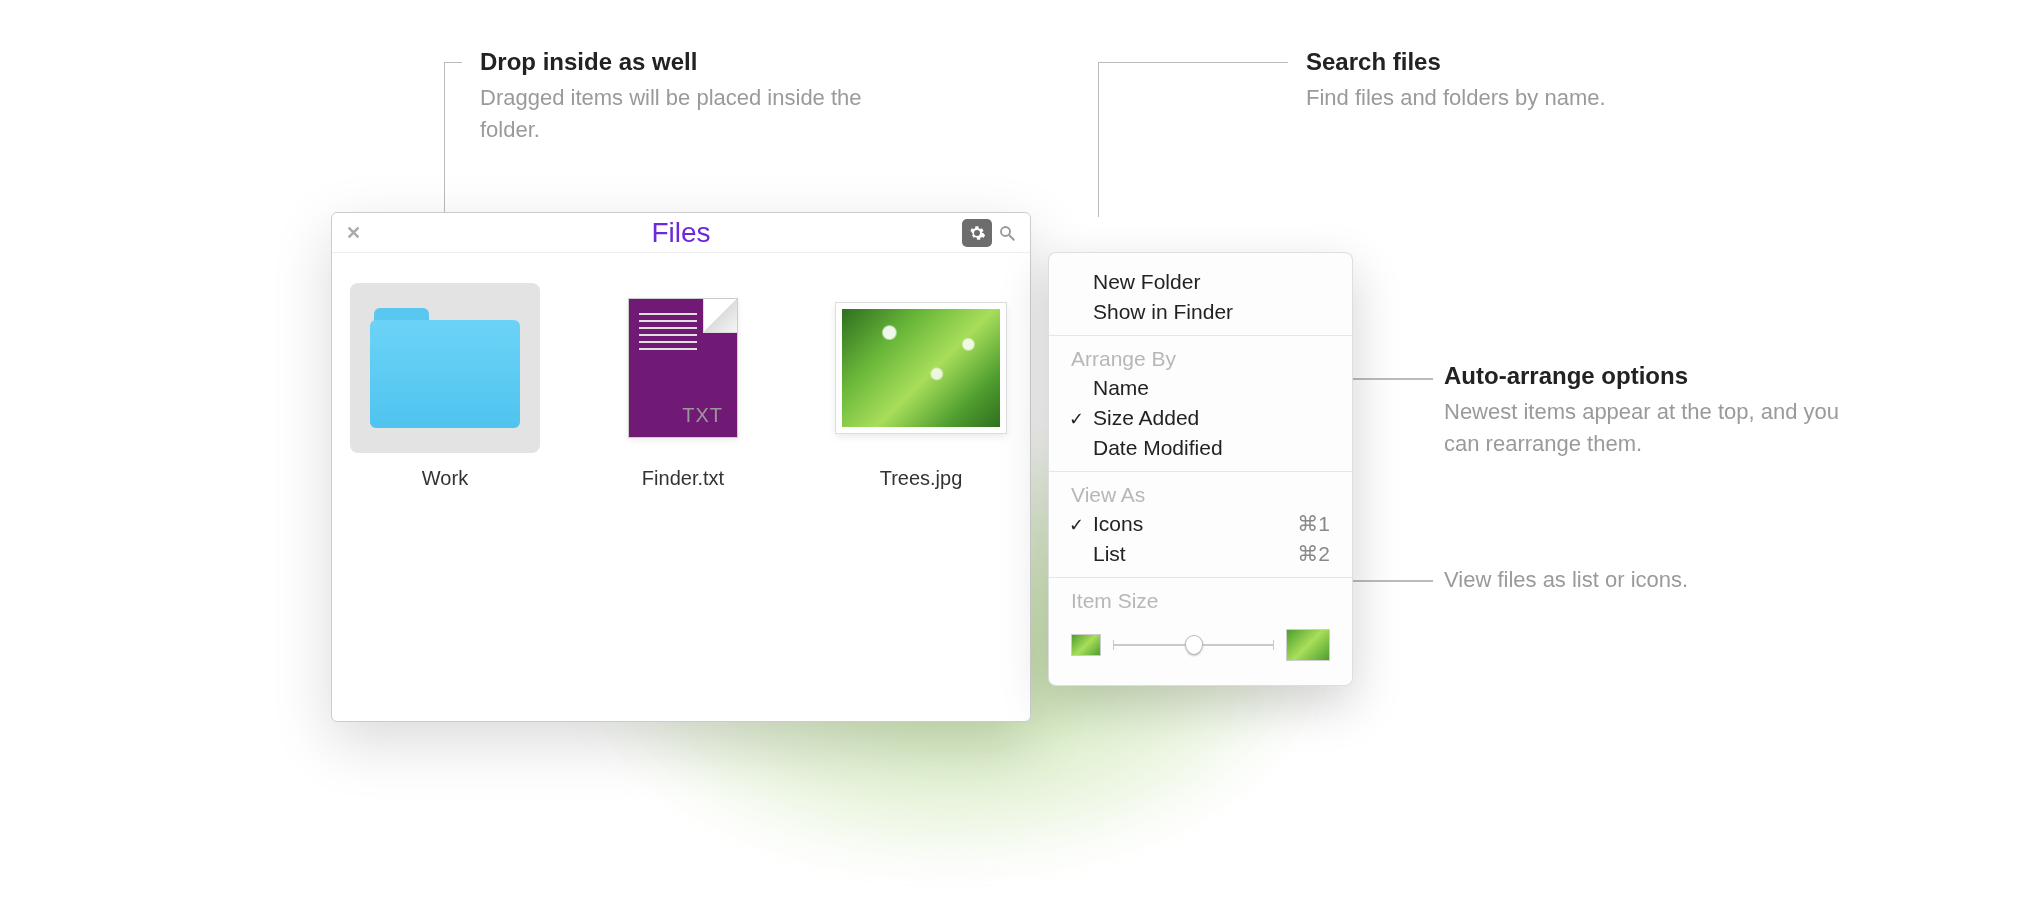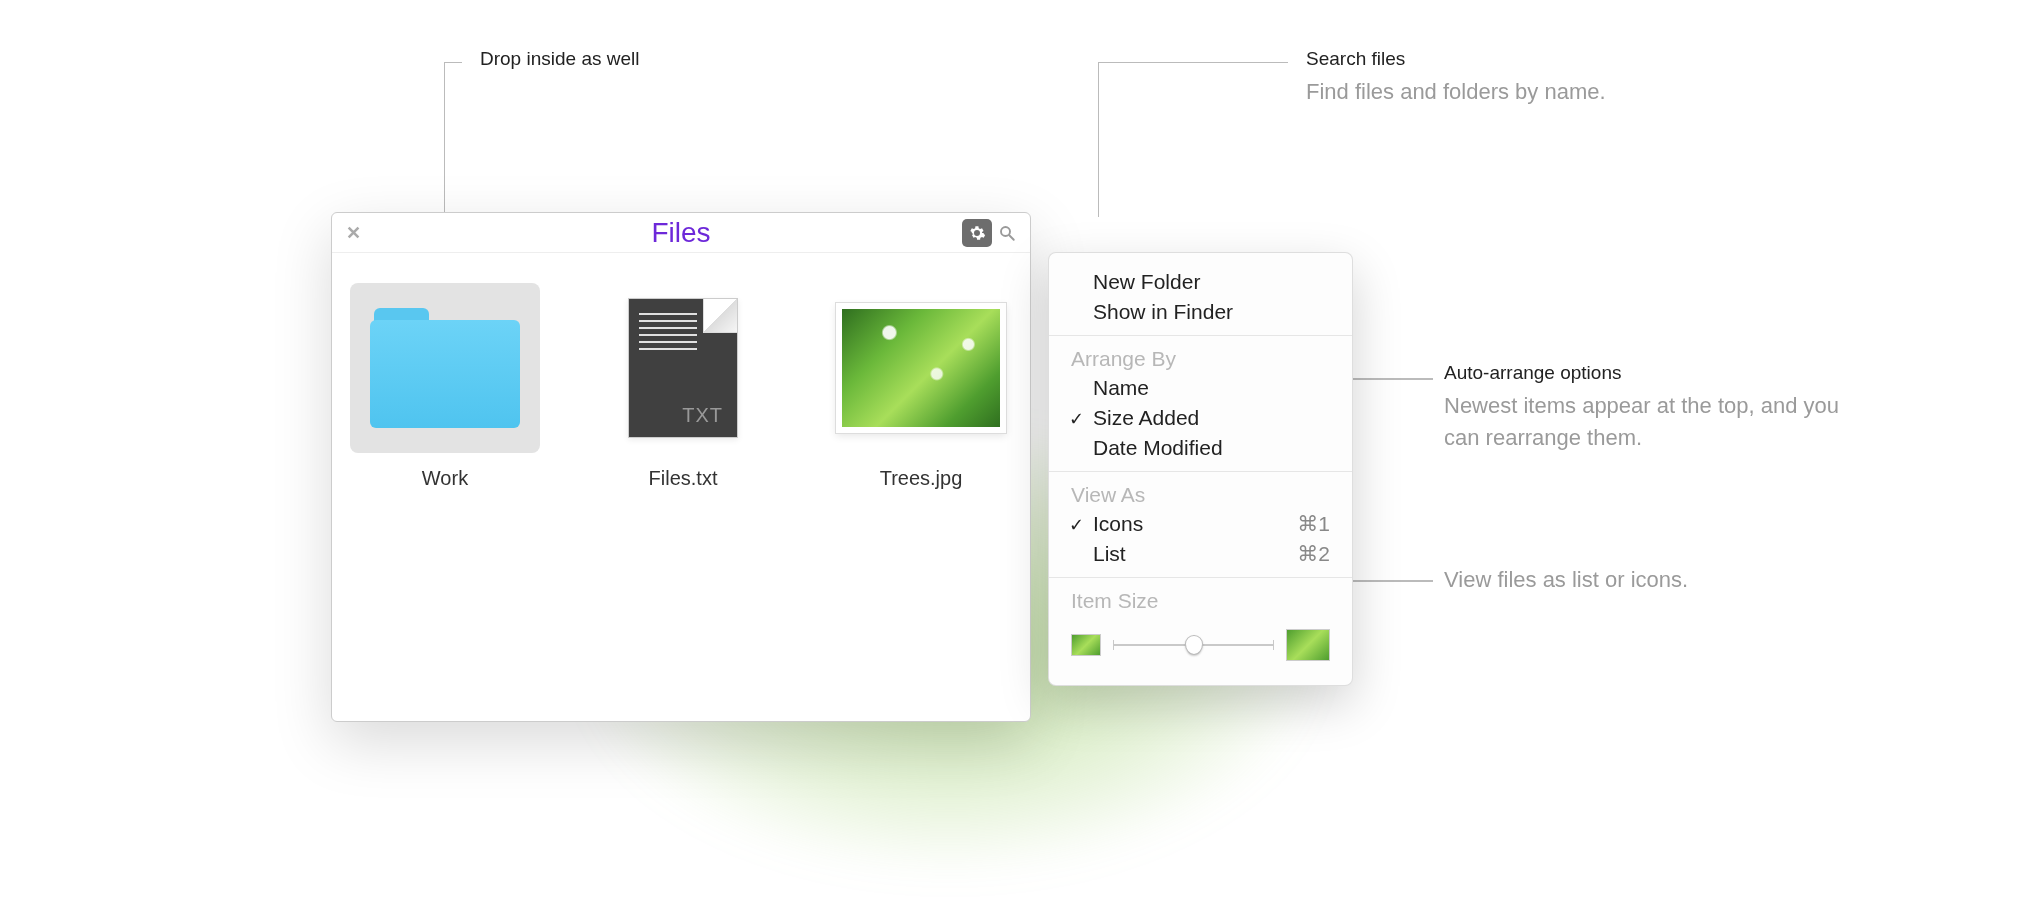--- a/index.html
+++ b/index.html
@@ -23,22 +23,22 @@
     filter: blur(18px);
     pointer-events: none;
   }
 
   
   .anno {
     position: absolute;
     max-width: 400px;
   }
   .anno h3 {
-    font-size: 19px;
-    font-weight: 400;
+    font-size: 24px;
+    font-weight: 700;
     color: #222;
     margin-bottom: 6px;
   }
   .anno p {
     font-size: 22px;
     color: #9a9a9a;
     line-height: 1.45;
   }
   .anno-line {
     position: absolute;
@@ -157,21 +157,21 @@
     width: 150px;
     height: 108px;
     background: linear-gradient(#6cd3f7, #4fc4ef);
     border-radius: 6px;
   }
 
   
   .doc-icon {
     width: 110px;
     height: 140px;
-    background: #404040;
+    background: #701a75;
     border: 1px solid #ccc;
     position: relative;
     box-shadow: 0 2px 6px rgba(0,0,0,0.08);
   }
   .doc-fold {
     position: absolute;
     right: 0;
     top: 0;
     width: 34px;
     height: 34px;
@@ -296,20 +296,21 @@
     box-shadow: 0 1px 2px rgba(0,0,0,0.2);
   }
 </style>
 </head>
 <body>
 
 <div class="bg-wash"></div>
 
 <div class="anno" style="left:480px; top:48px;">
   <h3>Drop inside as well</h3>
+  <p>Dragged items will be placed inside the folder.</p>
 </div>
 <svg class="anno-line" style="left:444px; top:62px;" width="30" height="230">
   <path d="M18 0 L0 0 L0 230" stroke="#bbb" stroke-width="2" fill="none"></path>
 </svg>
 
 <div class="anno" style="left:1306px; top:48px;">
   <h3>Search files</h3>
   <p>Find files and folders by name.</p>
 </div>
 <svg class="anno-line" style="left:1098px; top:62px;" width="200" height="160">
@@ -362,21 +363,21 @@
     </div>
 
     <div class="file-item">
       <div class="thumb">
         <div class="doc-icon">
           <div class="doc-lines"></div>
           <div class="doc-fold"></div>
           <div class="doc-ext">TXT</div>
         </div>
       </div>
-      <div class="file-label">Files.txt</div>
+      <div class="file-label">Finder.txt</div>
     </div>
 
     <div class="file-item">
       <div class="thumb">
         <div class="img-thumb"></div>
       </div>
       <div class="file-label">Trees.jpg</div>
     </div>
   </div>
 </div>

